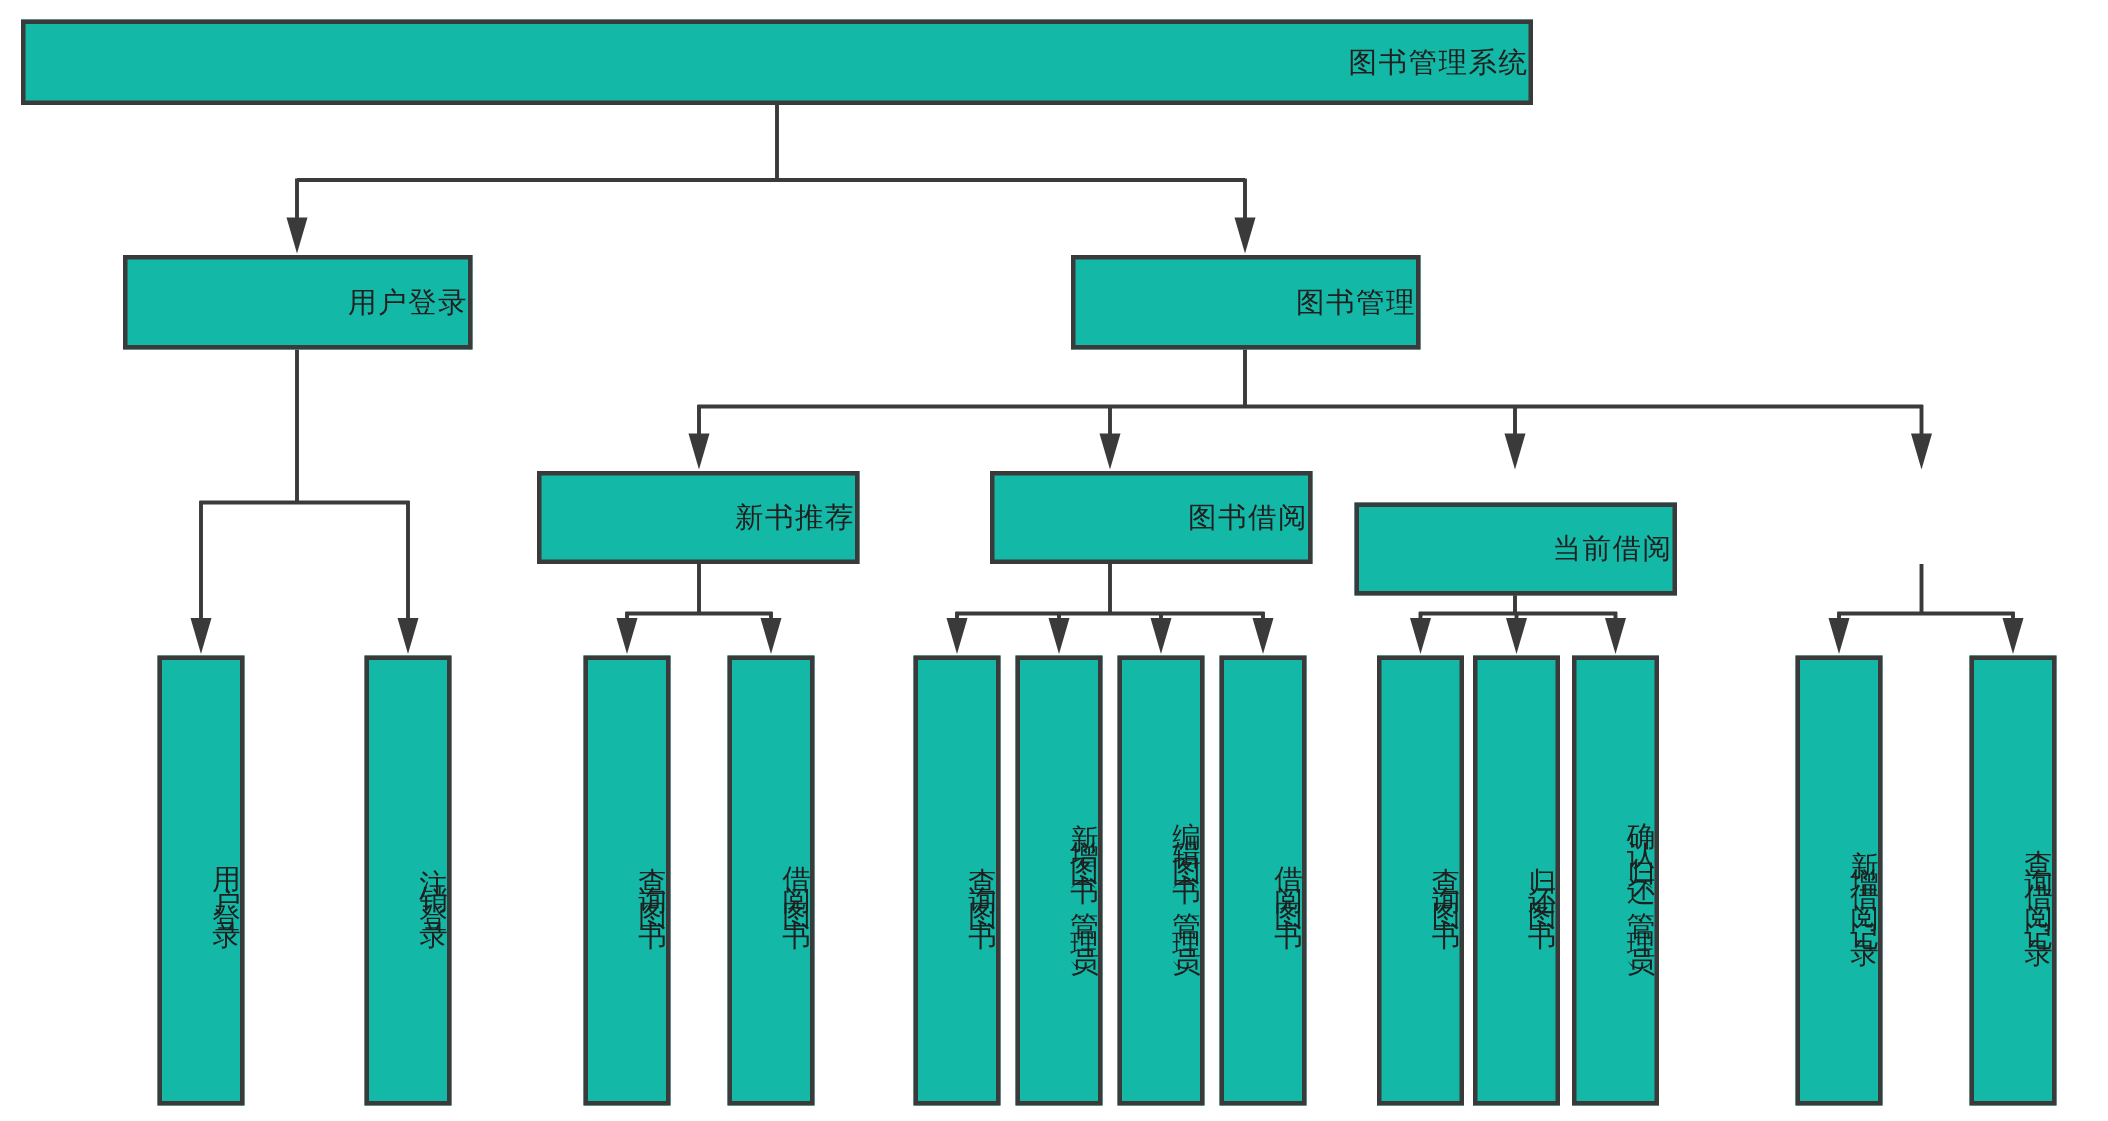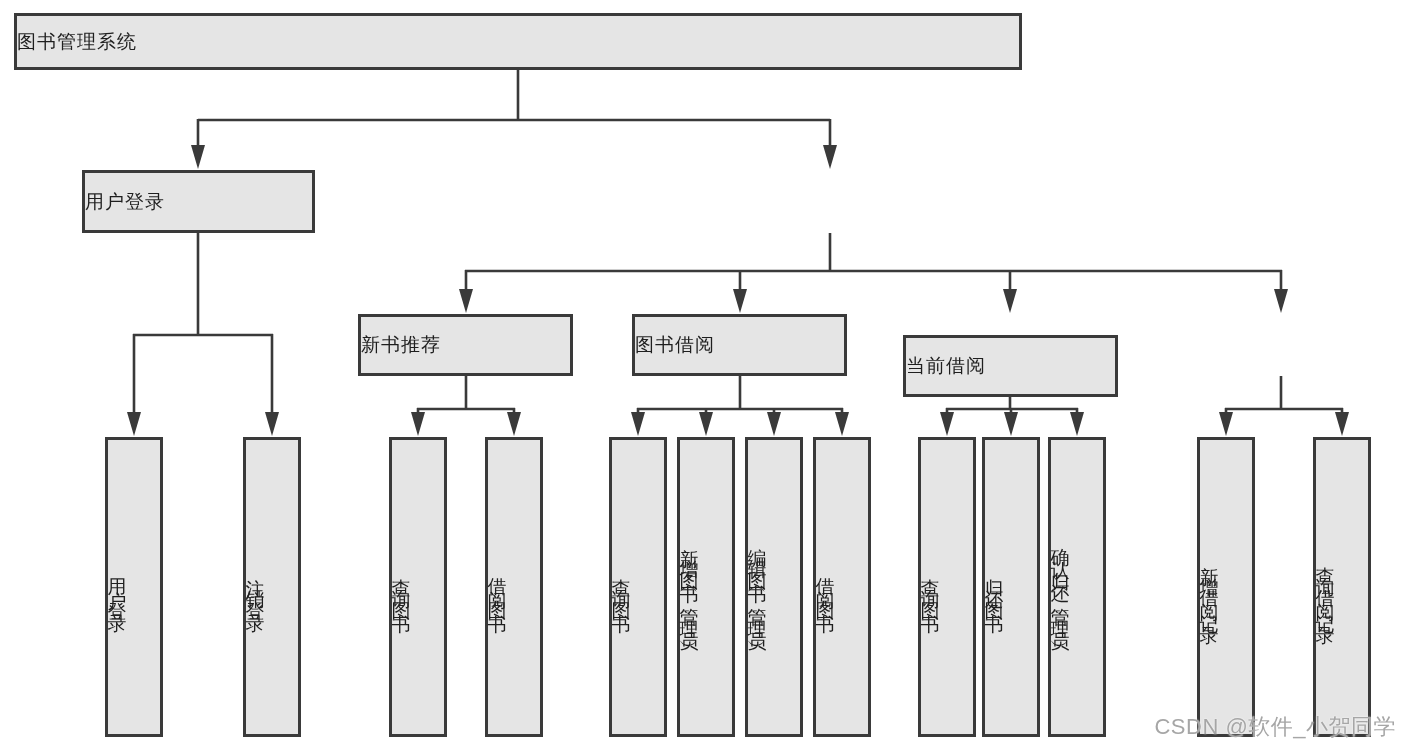--- a/index.html
+++ b/index.html
@@ -3,45 +3,45 @@
 <meta charset="utf-8">
 <style>
   html,body{margin:0;padding:0;background:#ffffff;}
   body{font-family:"Liberation Sans",sans-serif;}
   #canvas{position:relative;width:1405px;height:747px;background:#ffffff;overflow:hidden;color:#1f1f1f;}
   #connectors{position:absolute;left:0;top:0;width:1405px;height:747px;pointer-events:none;}
   .box{
     position:absolute;
     box-sizing:border-box;
     border:3px solid #3a3a3a;
-    background:#e5e5e5;
+    background:#14b8a6;
     display:flex;
     align-items:center;
-    justify-content:flex-start;
+    justify-content:flex-end;
     font-size:19px;
     letter-spacing:1px;
     color:#1f1f1f;
     z-index:2;
   }
   .leaf .vtext{
     writing-mode:vertical-lr;
     text-orientation:mixed;
     letter-spacing:12px;
     line-height:1.0;
     font-size:19px;
   }
   
   .n-root{left:14px;top:13px;width:1008px;height:57px;}
   
   .n-user-login{left:82px;top:170px;width:233px;height:63px;}
   .n-book-mgmt{left:714px;top:170px;width:233px;height:63px;}
   
   .n-l3{top:314px;width:215px;height:62px;}
   .n-new-book-rec{left:358px;}
-  .n-book-borrow{left:632px;}
+  .n-book-borrow{left:660px;}
   .n-current-borrow{left:903px;margin-top:21px;}
   .n-borrow-records{left:1173px;}
   
   .leaf{top:437px;width:58px;height:300px;}
   .lf-1{left:105px;}  .lf-2{left:243px;}
   .lf-3{left:389px;}  .lf-4{left:485px;}
   .lf-5{left:609px;}  .lf-6{left:677px;}  .lf-7{left:745px;}  .lf-8{left:813px;}
   .lf-9{left:918px;}  .lf-10{left:982px;} .lf-11{left:1048px;}
   .lf-12{left:1197px;} .lf-13{left:1313px;}
   #watermark{
@@ -104,20 +104,23 @@
     </g>
   </svg>
 
   <div class="box n-root">
     <span>图书管理系统</span>
   </div>
 
   <div class="box n-user-login">
     <span>用户登录</span>
   </div>
+  <div class="box n-book-mgmt">
+    <span>图书管理</span>
+  </div>
 
   <div class="box n-l3 n-new-book-rec">
     <span>新书推荐</span>
   </div>
   <div class="box n-l3 n-book-borrow">
     <span>图书借阅</span>
   </div>
   <div class="box n-l3 n-current-borrow">
     <span>当前借阅</span>
   </div>
@@ -159,15 +162,14 @@
     <span class="vtext">确认归还（管理员）</span>
   </div>
 
   <div class="box leaf lf-12">
     <span class="vtext">新增借阅记录</span>
   </div>
   <div class="box leaf lf-13">
     <span class="vtext">查询借阅记录</span>
   </div>
 
-  <div id="watermark">CSDN @软件_小贺同学</div>
 
 </div>
 
 </body></html>

